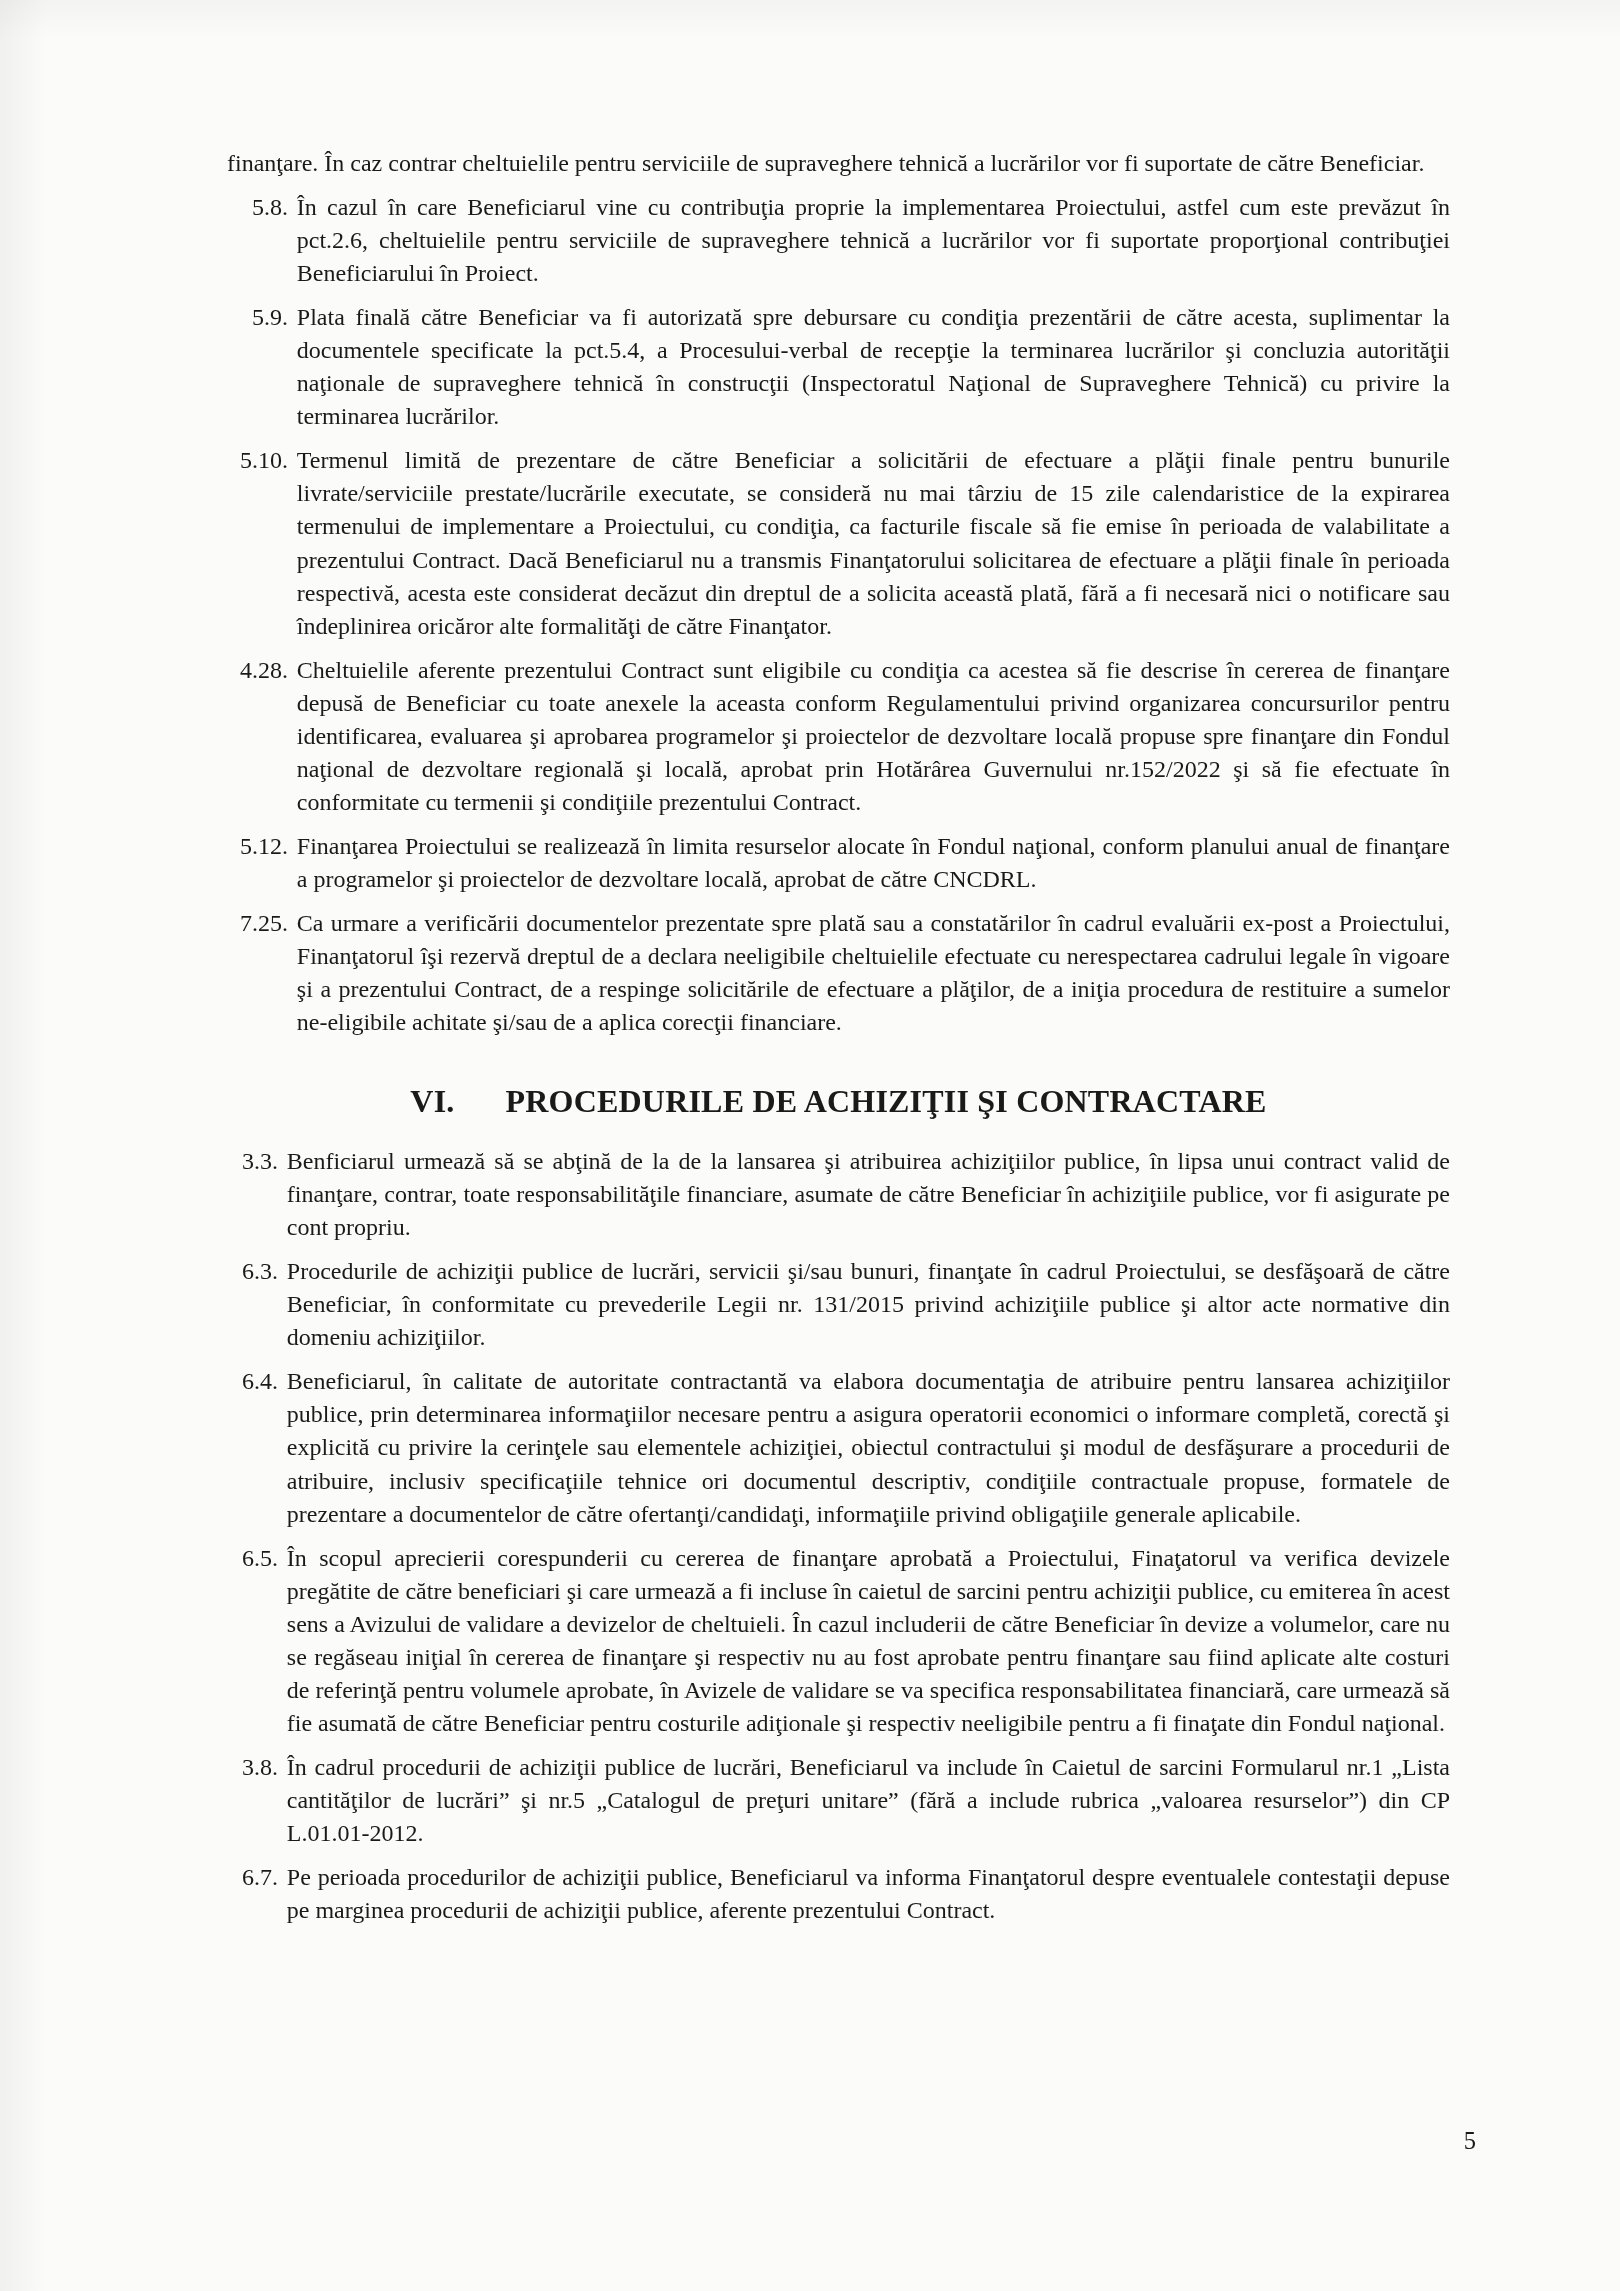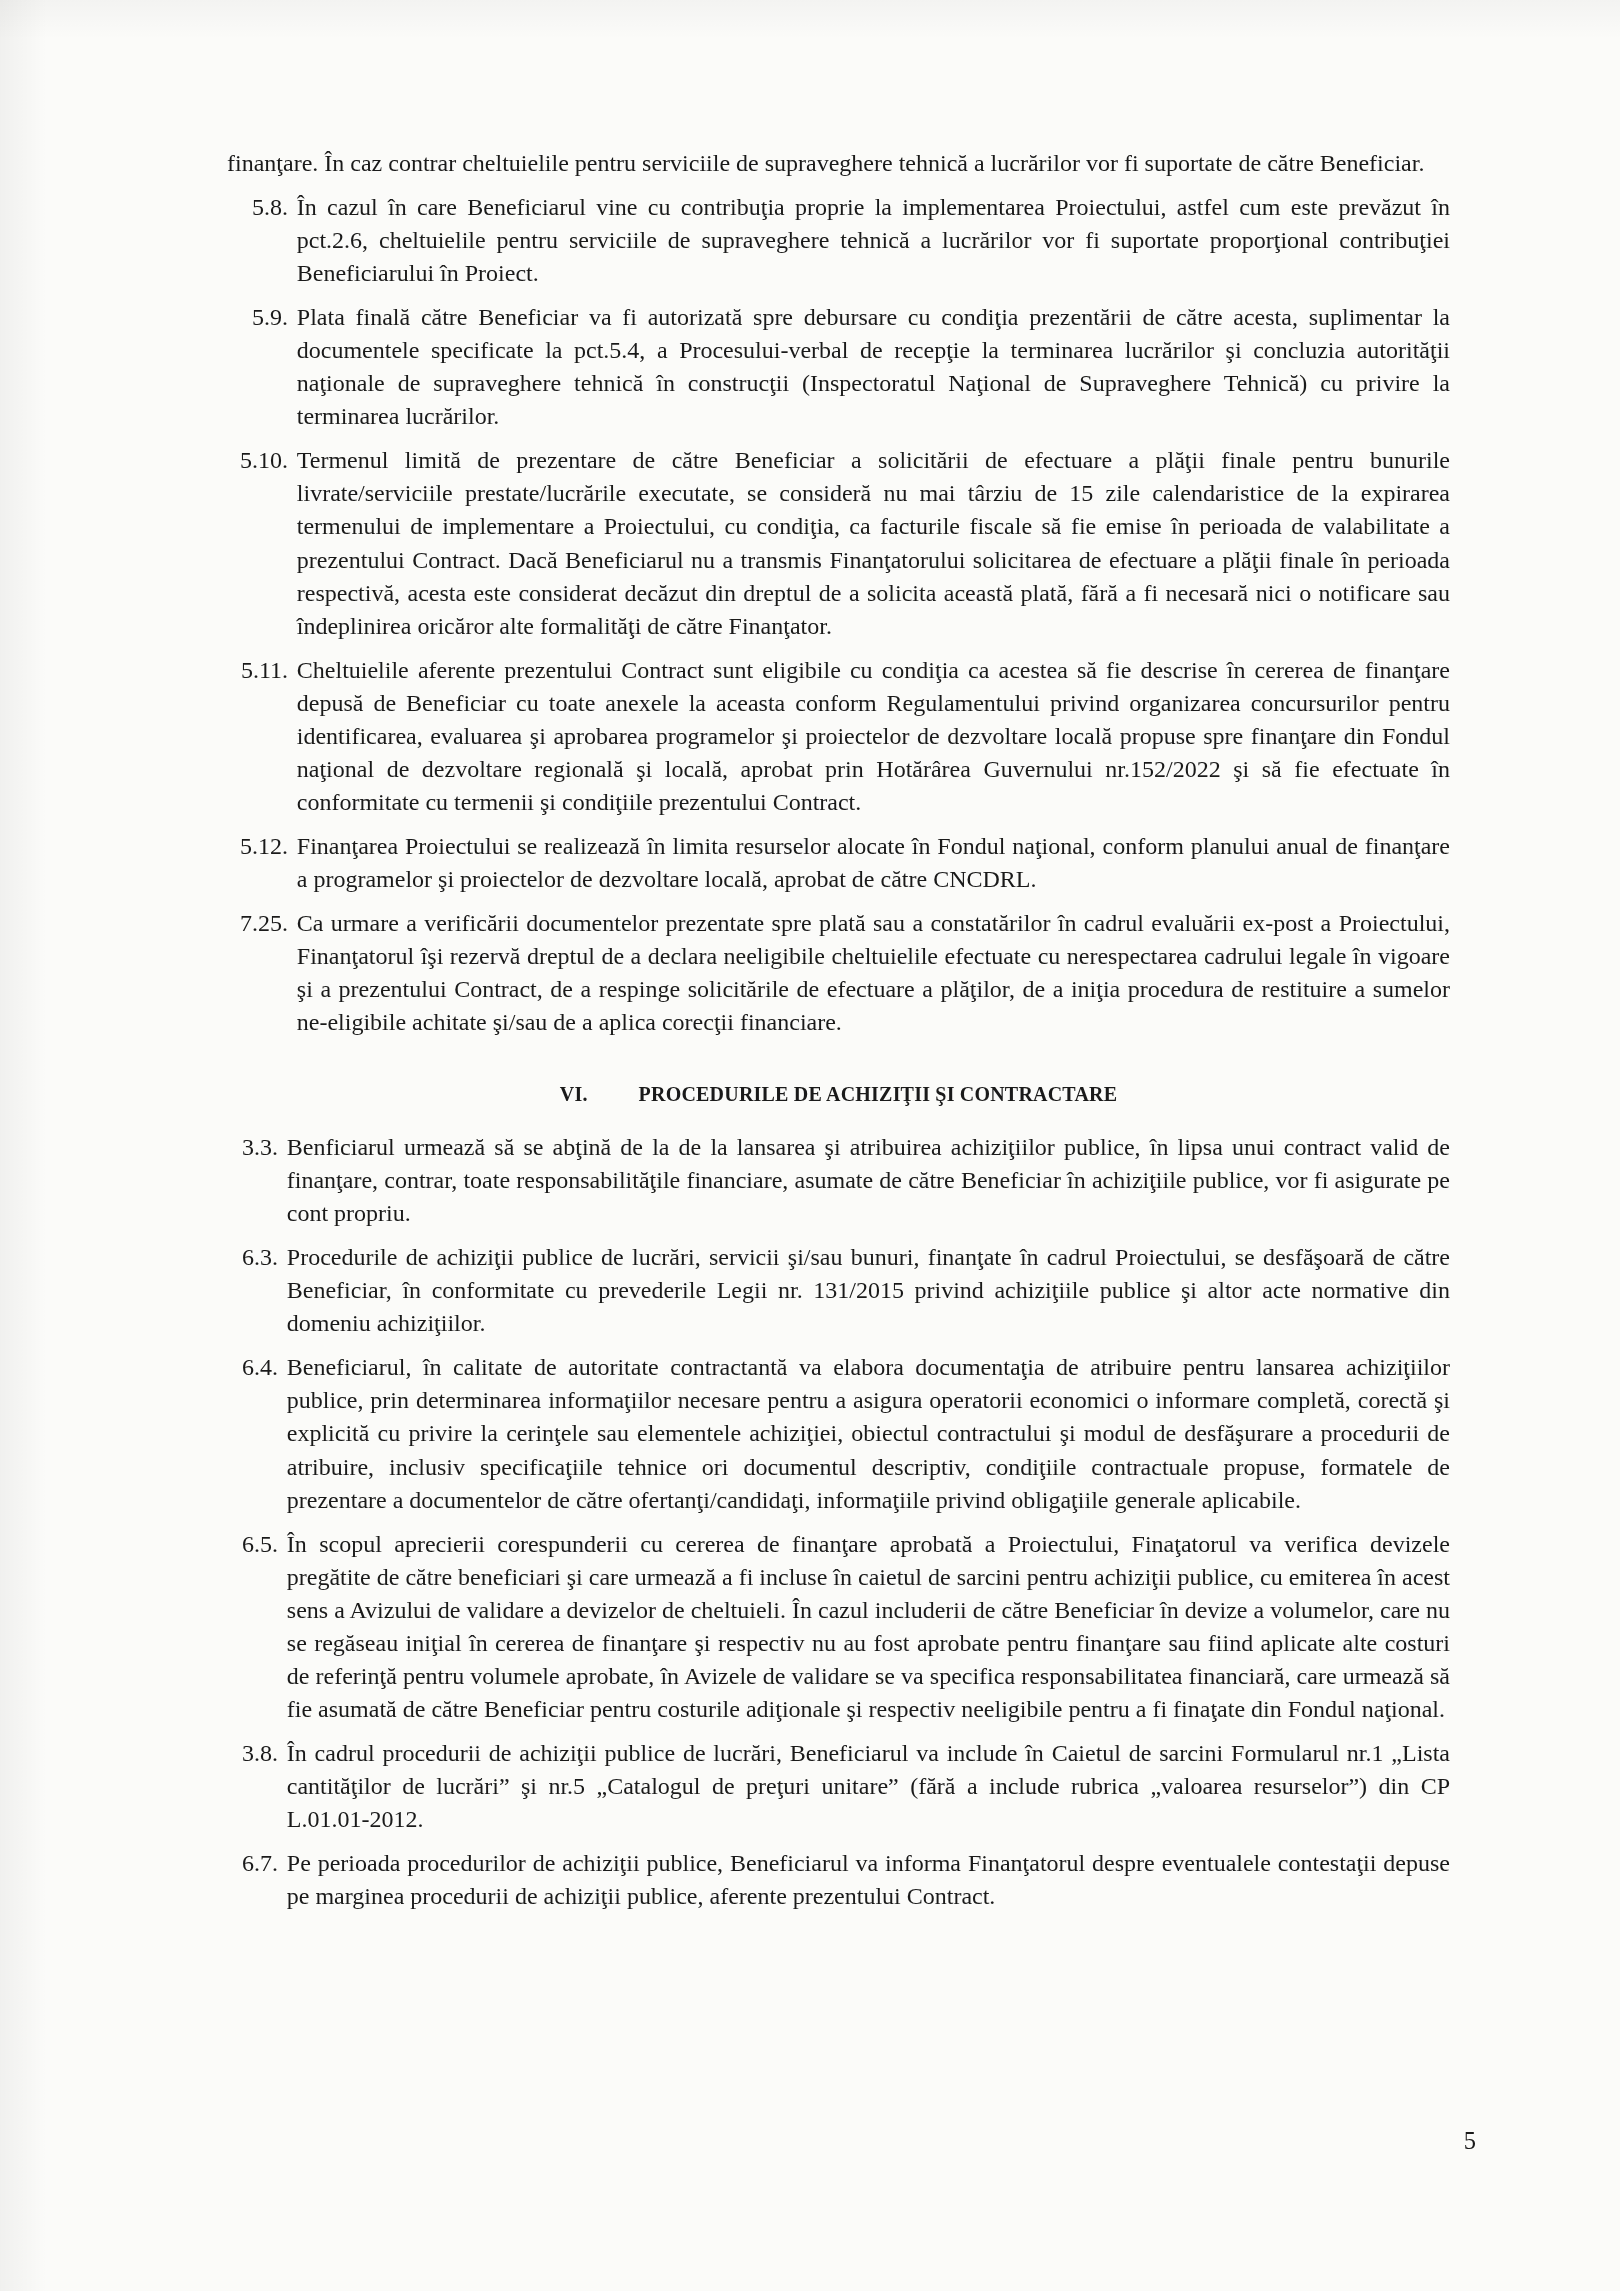--- a/index.html
+++ b/index.html
@@ -54,21 +54,21 @@
   .lead {
     font-size: 24px;
     line-height: 1.38;
     text-align: justify;
     margin-bottom: 10.8px;
     margin-left: 0px;
   }
   .section-head {
     margin-top: 43px;
     margin-bottom: 25.5px;
-    font-size: 20px;
+    font-size: 32px;
     font-weight: bold;
     text-align: center;
     letter-spacing: 0.2px;
   }
   .section-head .rom {
     display: inline-block;
     margin-right: 51px;
   }
   .page-number {
     position: absolute;
@@ -111,21 +111,21 @@
       <div class="num num-w-wide">5.9.</div>
       <div class="body">Plata finală către Beneficiar va fi autorizată spre debursare cu condiţia prezentării de către acesta, suplimentar la documentele specificate la pct.5.4, a Procesului-verbal de recepţie la terminarea lucrărilor şi concluzia autorităţii naţionale de supraveghere tehnică în construcţii (Inspectoratul Naţional de Supraveghere Tehnică) cu privire la terminarea lucrărilor.</div>
     </div>
 
     <div class="para">
       <div class="num num-w-wide">5.10.</div>
       <div class="body">Termenul limită de prezentare de către Beneficiar a solicitării de efectuare a plăţii finale pentru bunurile livrate/serviciile prestate/lucrările executate, se consideră nu mai târziu de 15 zile calendaristice de la expirarea termenului de implementare a Proiectului, cu condiţia, ca facturile fiscale să fie emise în perioada de valabilitate a prezentului Contract. Dacă Beneficiarul nu a transmis Finanţatorului solicitarea de efectuare a plăţii finale în perioada respectivă, acesta este considerat decăzut din dreptul de a solicita această plată, fără a fi necesară nici o notificare sau îndeplinirea oricăror alte formalităţi de către Finanţator.</div>
     </div>
 
     <div class="para">
-      <div class="num num-w-wide">5.11.</div>
+      <div class="num num-w-wide">4.28.</div>
       <div class="body">Cheltuielile aferente prezentului Contract sunt eligibile cu condiţia ca acestea să fie descrise în cererea de finanţare depusă de Beneficiar cu toate anexele la aceasta conform Regulamentului privind organizarea concursurilor pentru identificarea, evaluarea şi aprobarea programelor şi proiectelor de dezvoltare locală propuse spre finanţare din Fondul naţional de dezvoltare regională şi locală, aprobat prin Hotărârea Guvernului nr.152/2022 şi să fie efectuate în conformitate cu termenii şi condiţiile prezentului Contract.</div>
     </div>
 
     <div class="para">
       <div class="num num-w-wide">5.12.</div>
       <div class="body">Finanţarea Proiectului se realizează în limita resurselor alocate în Fondul naţional, conform planului anual de finanţare a programelor şi proiectelor de dezvoltare locală, aprobat de către CNCDRL.</div>
     </div>
 
     <div class="para">
       <div class="num num-w-wide">7.25.</div>

